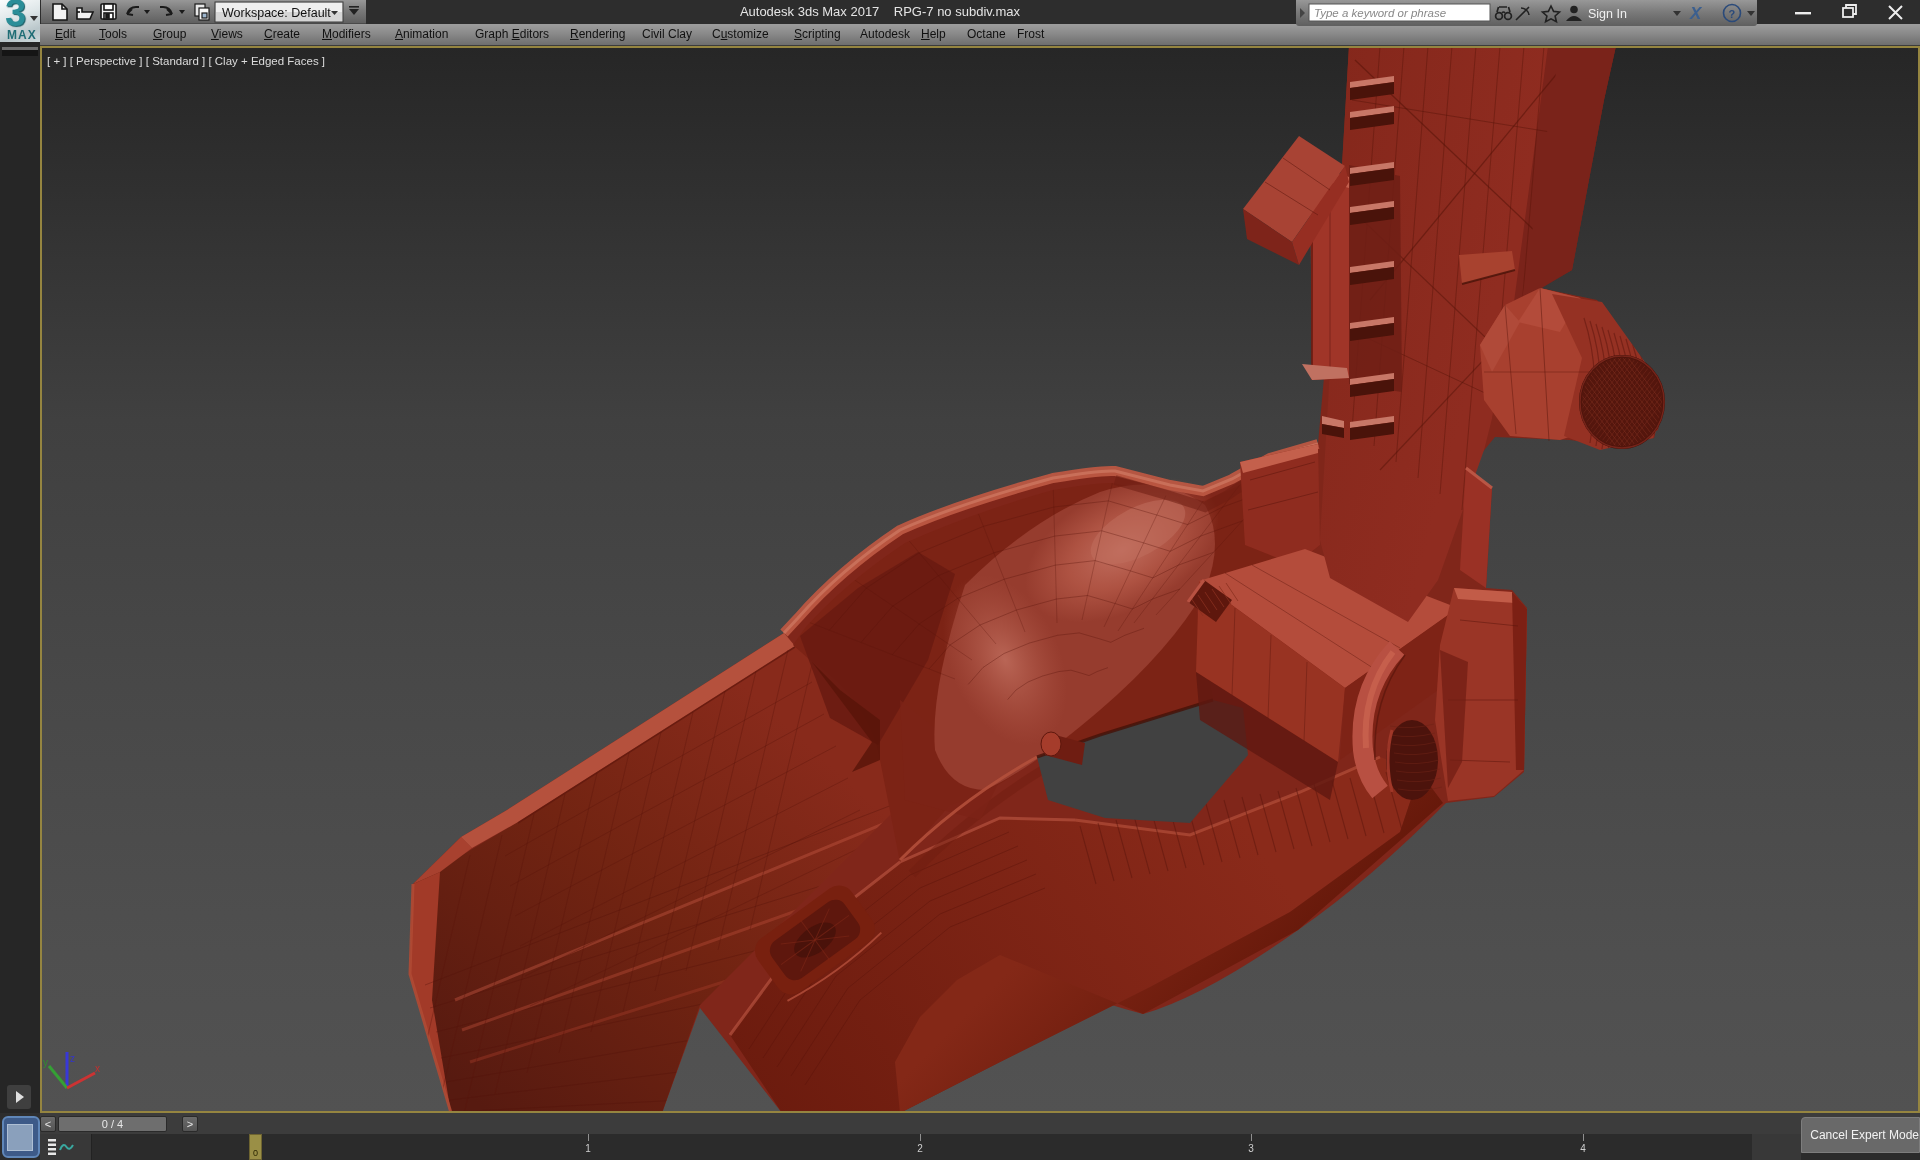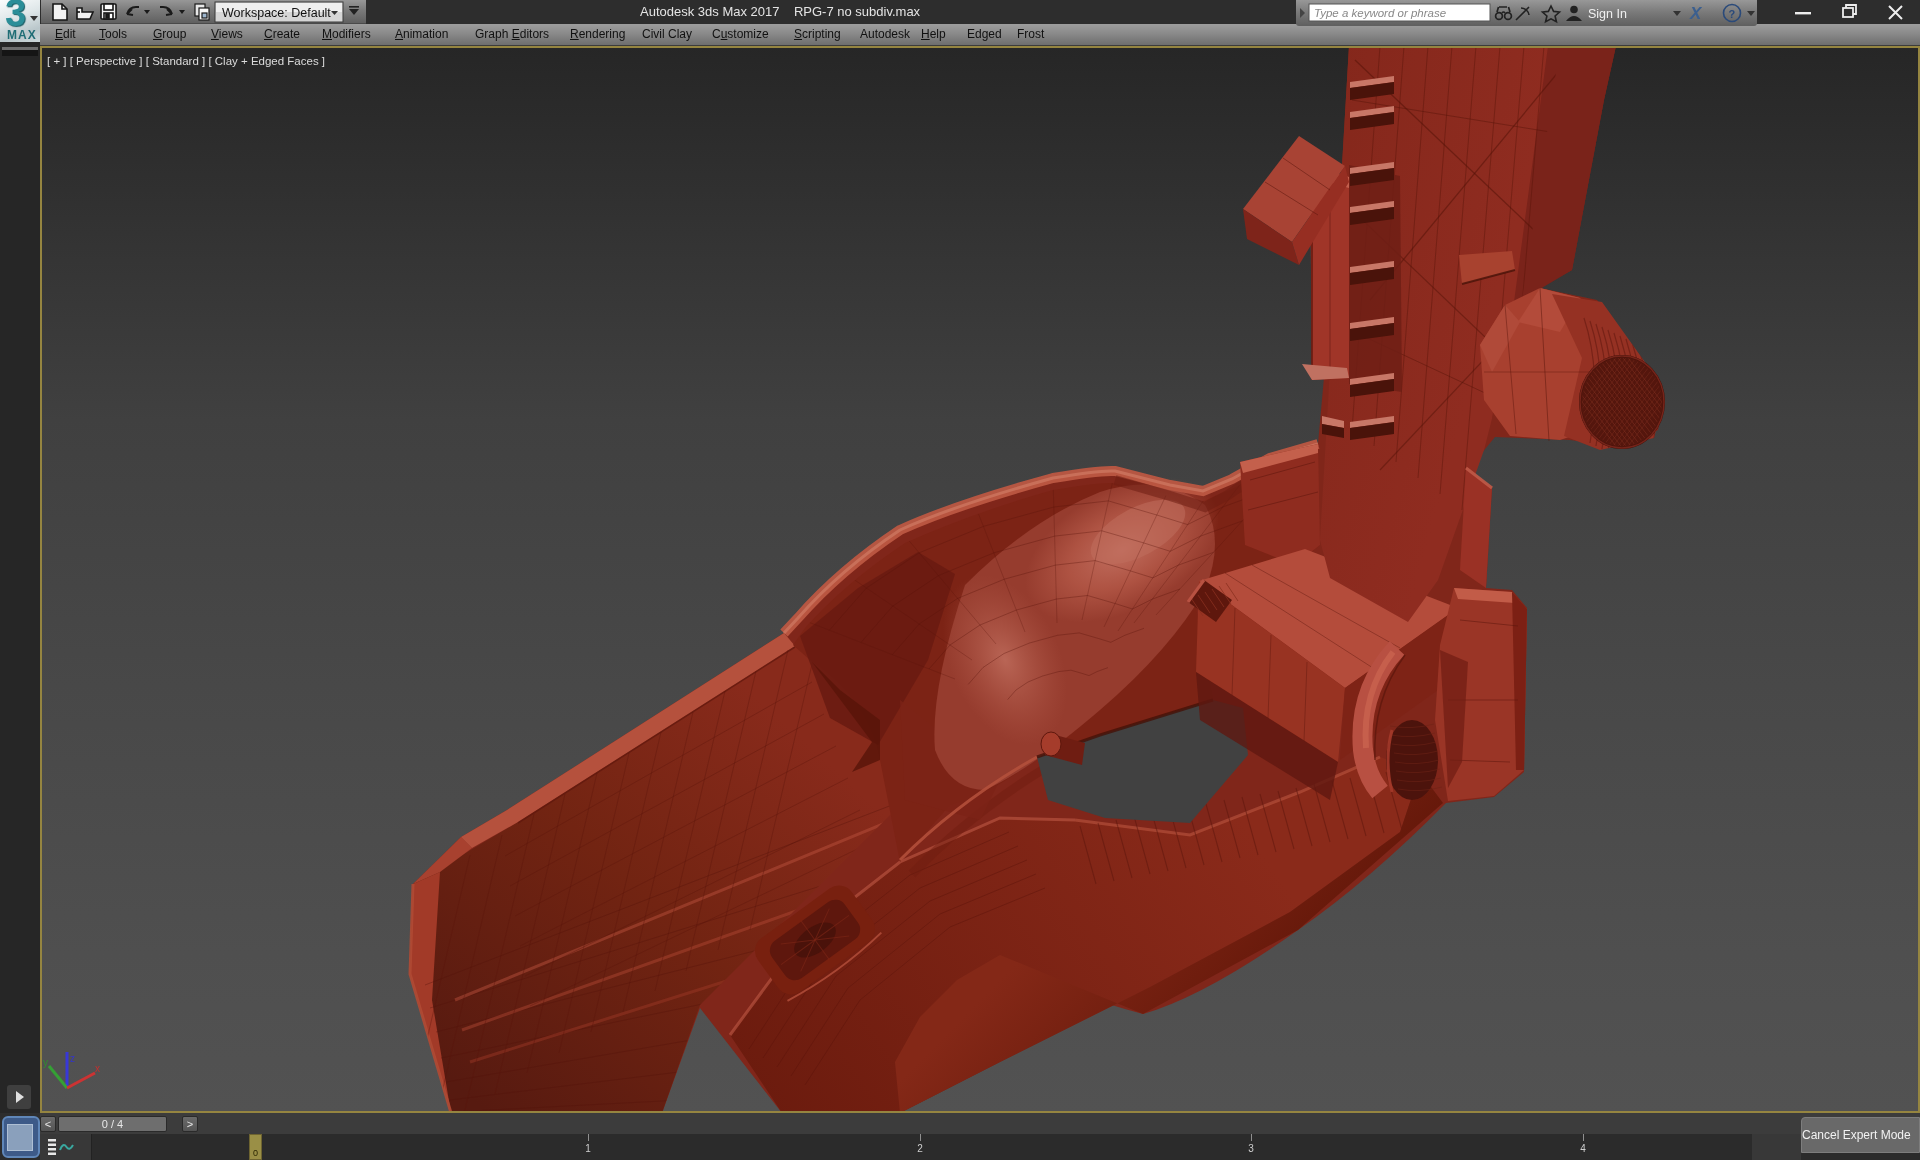--- a/index.html
+++ b/index.html
@@ -3,34 +3,34 @@
 *{margin:0;padding:0;box-sizing:border-box}
 html,body{width:1920px;height:1160px;overflow:hidden;background:#2d2d2d;font-family:"Liberation Sans",sans-serif}
 .abs{position:absolute}
 #titlebar{position:absolute;left:0;top:0;width:1920px;height:24px;background:#2d2d2d}
 #logo{position:absolute;left:0;top:0;width:40px;height:42px;background:linear-gradient(160deg,#fbfdfd 0%,#dfe7e9 40%,#b9c6ca 75%,#cdd8da 100%);z-index:5}
 #logo .three{position:absolute;left:5px;top:-8px;font-size:38px;font-weight:bold;color:#2a8e98;text-shadow:1px 1px 1px #1a5e66}
 #logo .max{position:absolute;left:7px;top:28px;font-size:12px;font-weight:bold;color:#1f6d75;letter-spacing:1px}
 #logo .caret{position:absolute;left:30px;top:16px;width:0;height:0;border-left:4px solid transparent;border-right:4px solid transparent;border-top:5px solid #333}
 #qat{position:absolute;left:41px;top:0;width:325px;height:24px;background:linear-gradient(#979797,#7a7a7a 45%,#606060);border-bottom:1px solid #4a4a4a}
 #srchpanel{position:absolute;left:1296px;top:0;width:461px;height:26px;background:linear-gradient(#989898,#7b7b7b 45%,#5f5f5f);border-radius:0 0 3px 3px;z-index:6}
-#title-text{position:absolute;left:640px;top:4px;width:380px;text-align:left;font-size:13px;color:#e4e4e4;white-space:nowrap}
+#title-text{position:absolute;left:640px;top:4px;width:380px;text-align:right;font-size:13px;color:#e4e4e4;white-space:nowrap}
 #menubar{position:absolute;left:0;top:24px;width:1920px;height:22px;background:linear-gradient(#9d9d9d,#8a8a8a 45%,#6e6e6e);border-bottom:1px solid #3c3c3c}
 .mi{position:absolute;top:3px;font-size:12px;color:#111}
 #leftpanel{position:absolute;left:0;top:42px;width:40px;height:1071px;background:#262626}
 #lpw{position:absolute;left:2px;top:5px;width:36px;height:9px;background:#151515;border-top:3px solid #6e6e6e}
 #vp{position:absolute;left:40px;top:46px;width:1880px;height:1067px}
 #trackrow{position:absolute;left:40px;top:1113px;width:1880px;height:21px;background:#3c3c3c}
 .tbtn{position:absolute;top:3px;height:16px;background:linear-gradient(#6a6a6a,#545454);border:1px solid #2a2a2a;border-radius:2px;color:#e8e8e8;font-size:11px;text-align:center;line-height:14px}
 #timeline{position:absolute;left:0;top:1134px;width:1920px;height:26px;background:#2b2b2b}
 #tlicon{position:absolute;left:40px;top:0;width:52px;height:26px;background:#383838;border-right:1px solid #222}
 .tnum{position:absolute;top:9px;font-size:10px;color:#cfcfcf;transform:translateX(-50%)}
 .tick{position:absolute;top:0;width:1px;height:7px;background:#8f8f8f}
 #slider{position:absolute;left:249px;top:0;width:13px;height:26px;background:#9a8f46;border:1px solid #6e6430;color:#2a2600;font-size:9px;text-align:center;line-height:9px;padding-top:14px}
-#cancelbtn{position:absolute;left:1801px;top:1117px;width:119px;height:36px;background:#696969;border:1px solid #7d7d7d;border-radius:4px 0 0 0;color:#f2f2f2;font-size:12px;text-align:left;line-height:34px}
+#cancelbtn{position:absolute;left:1801px;top:1117px;width:119px;height:36px;background:#696969;border:1px solid #7d7d7d;border-radius:4px 0 0 0;color:#f2f2f2;font-size:12px;text-align:right;line-height:34px}
 #bluebtn{position:absolute;left:2px;top:1116px;width:38px;height:42px;background:#3d5a88;border:2px solid #5f86b8;border-radius:6px}
 #bluebtn .inner{position:absolute;left:3px;top:6px;width:26px;height:27px;background:#8aa0bc;border:1px solid #aebfd4}
 #exparrow{position:absolute;left:7px;top:1085px;width:24px;height:24px;background:#3f3f3f;border-radius:3px}
 #exparrow .t{position:absolute;left:9px;top:6px;width:0;height:0;border-top:6px solid transparent;border-bottom:6px solid transparent;border-left:8px solid #e0e0e0}
 </style></head><body>
 <div id="titlebar"></div>
 <div id="qat"></div>
 <div id="srchpanel"></div>
 <div id="title-text">Autodesk 3ds Max 2017&nbsp;&nbsp;&nbsp;&nbsp;RPG-7 no subdiv.max</div>
 <svg class="abs" style="left:0;top:0;z-index:7" width="1920" height="28">
@@ -107,21 +107,21 @@
     <span class="mi" style="left:264px"><u>C</u>reate</span>
     <span class="mi" style="left:322px"><u>M</u>odifiers</span>
     <span class="mi" style="left:395px"><u>A</u>nimation</span>
     <span class="mi" style="left:475px">Graph <u>E</u>ditors</span>
     <span class="mi" style="left:570px"><u>R</u>endering</span>
     <span class="mi" style="left:642px">Civil Clay</span>
     <span class="mi" style="left:712px">C<u>u</u>stomize</span>
     <span class="mi" style="left:794px"><u>S</u>cripting</span>
     <span class="mi" style="left:860px">Autodesk</span>
     <span class="mi" style="left:921px"><u>H</u>elp</span>
-    <span class="mi" style="left:967px">Edged</span>
+    <span class="mi" style="left:967px">Octane</span>
     <span class="mi" style="left:1017px">Frost</span>
   </div>
 <div id="leftpanel">
     <div id="lpw"></div>
   </div>
 <svg id="vp" viewBox="40 46 1880 1067">
     <defs>
 <linearGradient id="vpbg" x1="0" y1="0" x2="0" y2="1">
         <stop offset="0" stop-color="#262626"></stop>
         <stop offset="0.35" stop-color="#404040"></stop>

